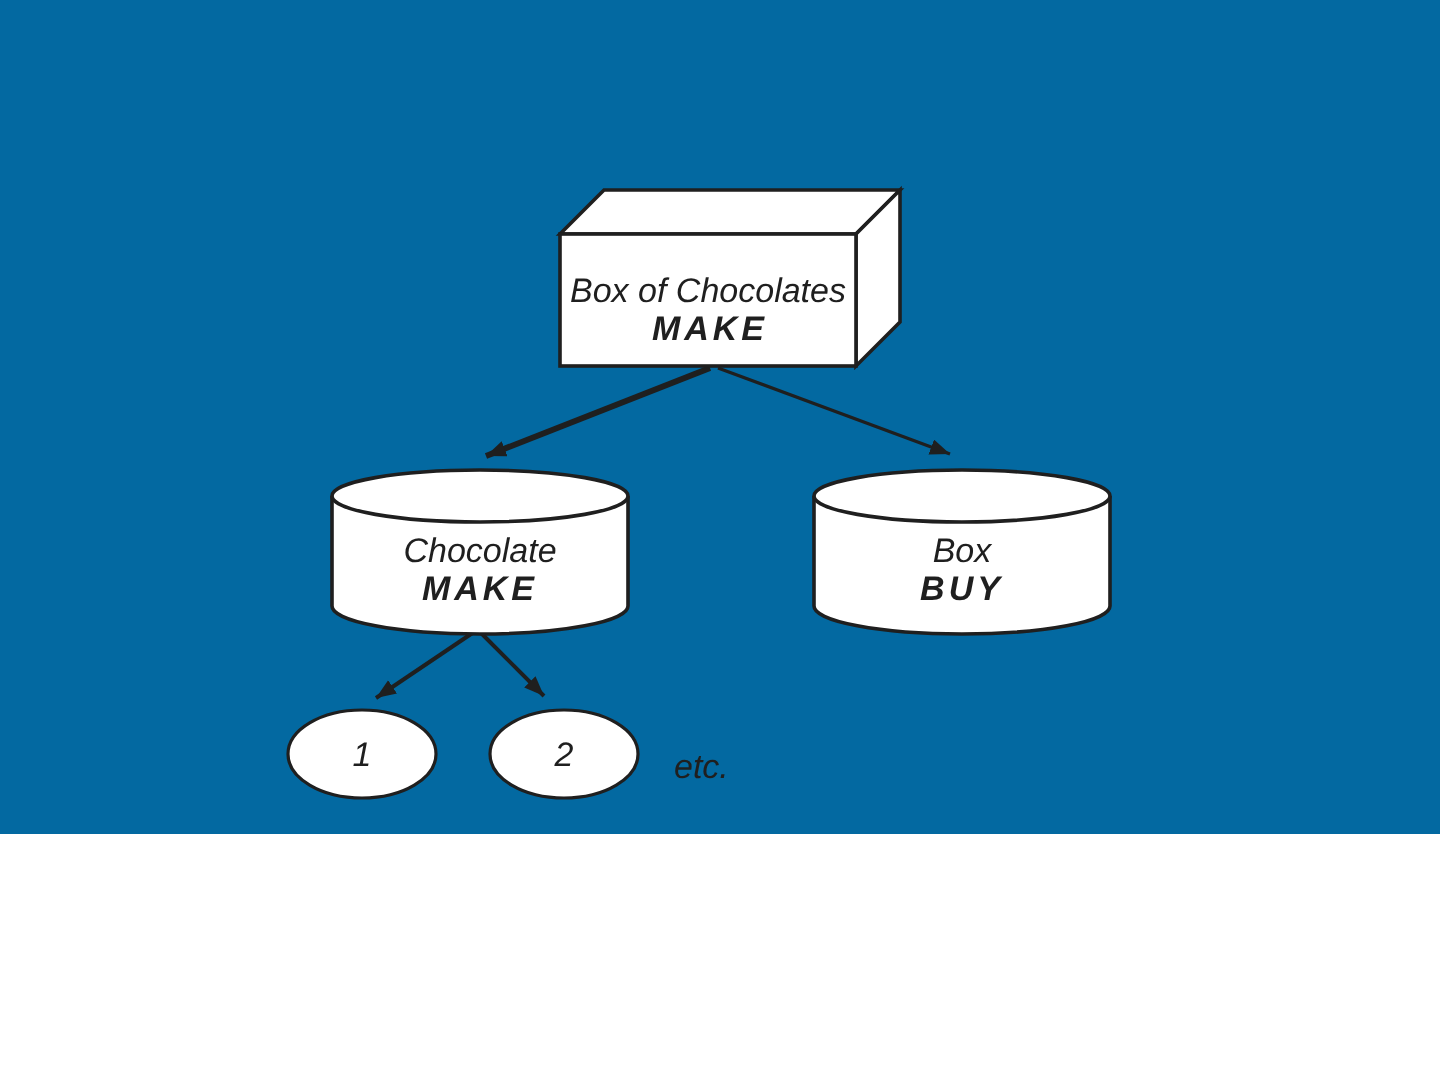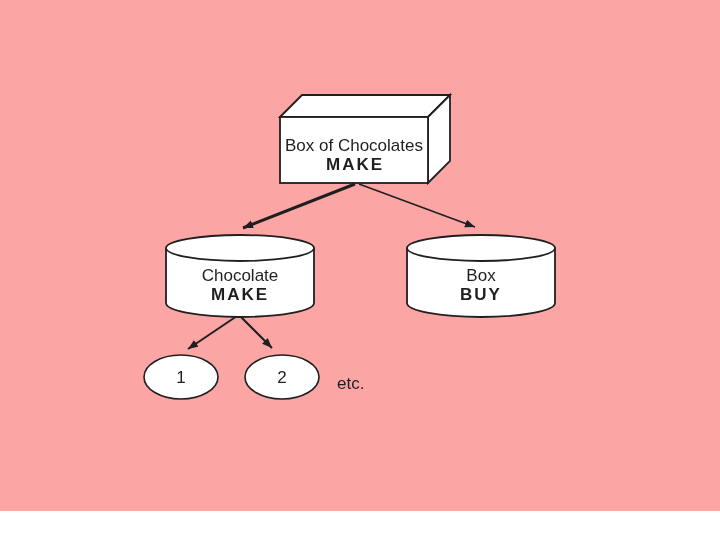--- a/index.html
+++ b/index.html
@@ -6,23 +6,24 @@
     margin: 0;
     padding: 0;
     width: 720px;
     height: 540px;
     background: #ffffff;
     font-family: "Liberation Sans", sans-serif;
   }
   .canvas {
     position: relative;
     width: 720px;
-    height: 511px;
-    background: #fca5a5;
+    height: 417px;
+    background: #0369a1;
     overflow: hidden;
+    font-style: italic;
   }
   svg { display: block; }
   .shape {
     fill: #ffffff;
     stroke: #1f1f1f;
     stroke-width: 1.8;
   }
   .edge {
     stroke: #1f1f1f;
     fill: none;

